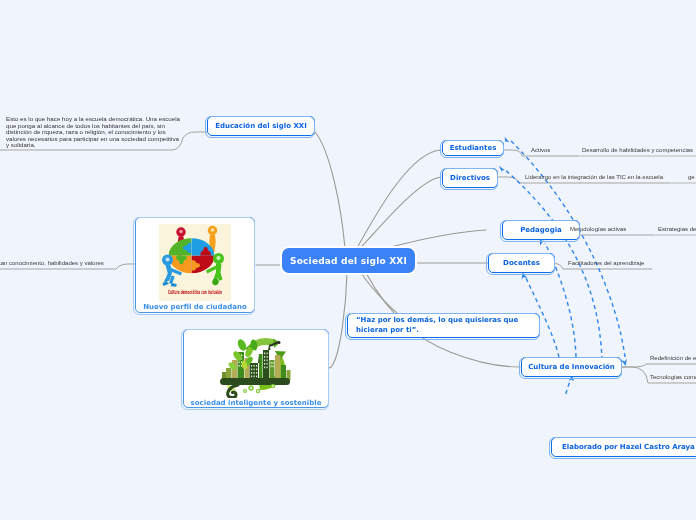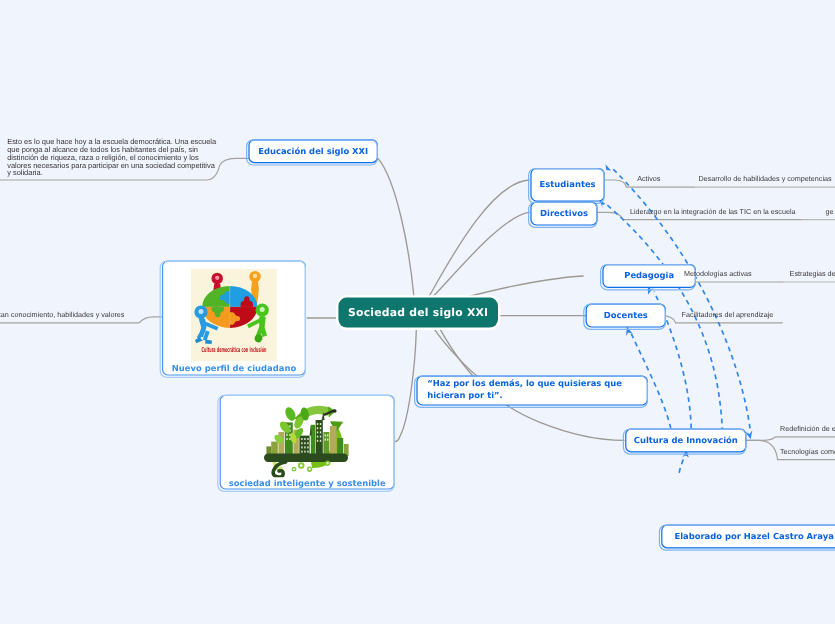--- a/index.html
+++ b/index.html
@@ -5,21 +5,21 @@
 <style>
   html,body{margin:0;padding:0;width:696px;height:520px;overflow:hidden;
     background:#f0f4fd;font-family:"Liberation Sans",sans-serif;}
   #stage{position:relative;width:696px;height:520px;overflow:hidden;}
   svg.links{position:absolute;left:0;top:0;width:696px;height:520px;}
   .node{position:absolute;box-sizing:border-box;background:#fff;border:1.5px solid #0d6ee8;
     border-radius:5px;color:#0b63e0;font-weight:bold;display:flex;align-items:center;
     justify-content:center;font-family:"DejaVu Sans",sans-serif;}
   .node .sh{position:absolute;left:-3px;top:-1px;right:-1px;bottom:-3px;border-radius:6px;
     border:1.5px solid #7fb4f2;pointer-events:none;}
-  .central{position:absolute;box-sizing:border-box;background:#0f766e;border:none;
+  .central{position:absolute;box-sizing:border-box;background:#3b82f6;border:none;
     color:#fff;border-radius:7px;display:flex;align-items:center;justify-content:center;
     font-weight:bold;box-shadow:0 0 0 2px #fff;font-family:"DejaVu Sans",sans-serif;}
   .smalltext{position:absolute;color:#3a3a3a;font-size:6px;white-space:nowrap;
     font-family:"Liberation Sans",sans-serif;}
   .para{position:absolute;color:#333;font-size:6.2px;line-height:6.5px;font-family:"Liberation Sans",sans-serif;}
   .imgbox{position:absolute;}
 </style>
 </head>
 <body>
 
@@ -85,21 +85,21 @@
 
   <div class="central" style="left:282px;top:248px;width:133px;height:25px;font-size:9px;letter-spacing:.2px;">
     <span>Sociedad del siglo XXI</span>
   </div>
 
   <div class="node" style="left:207px;top:116px;width:108px;height:20px;font-size:7px;letter-spacing:0;">
     <span class="sh"></span>
     <span>Educación del siglo XXI</span>
   </div>
 
-  <div class="node" style="left:442px;top:140px;width:62px;height:28px;font-size:7px;letter-spacing:0;">
+  <div class="node" style="left:442px;top:140px;width:62px;height:16px;font-size:7px;letter-spacing:0;">
     <span class="sh"></span>
     <span>Estudiantes</span>
   </div>
 
   <div class="node" style="left:442px;top:168px;width:56px;height:20px;font-size:7px;letter-spacing:0;">
     <span class="sh"></span>
     <span>Directivos</span>
   </div>
 
   <div class="node" style="left:502px;top:220px;width:78px;height:20px;font-size:7px;letter-spacing:0;">

